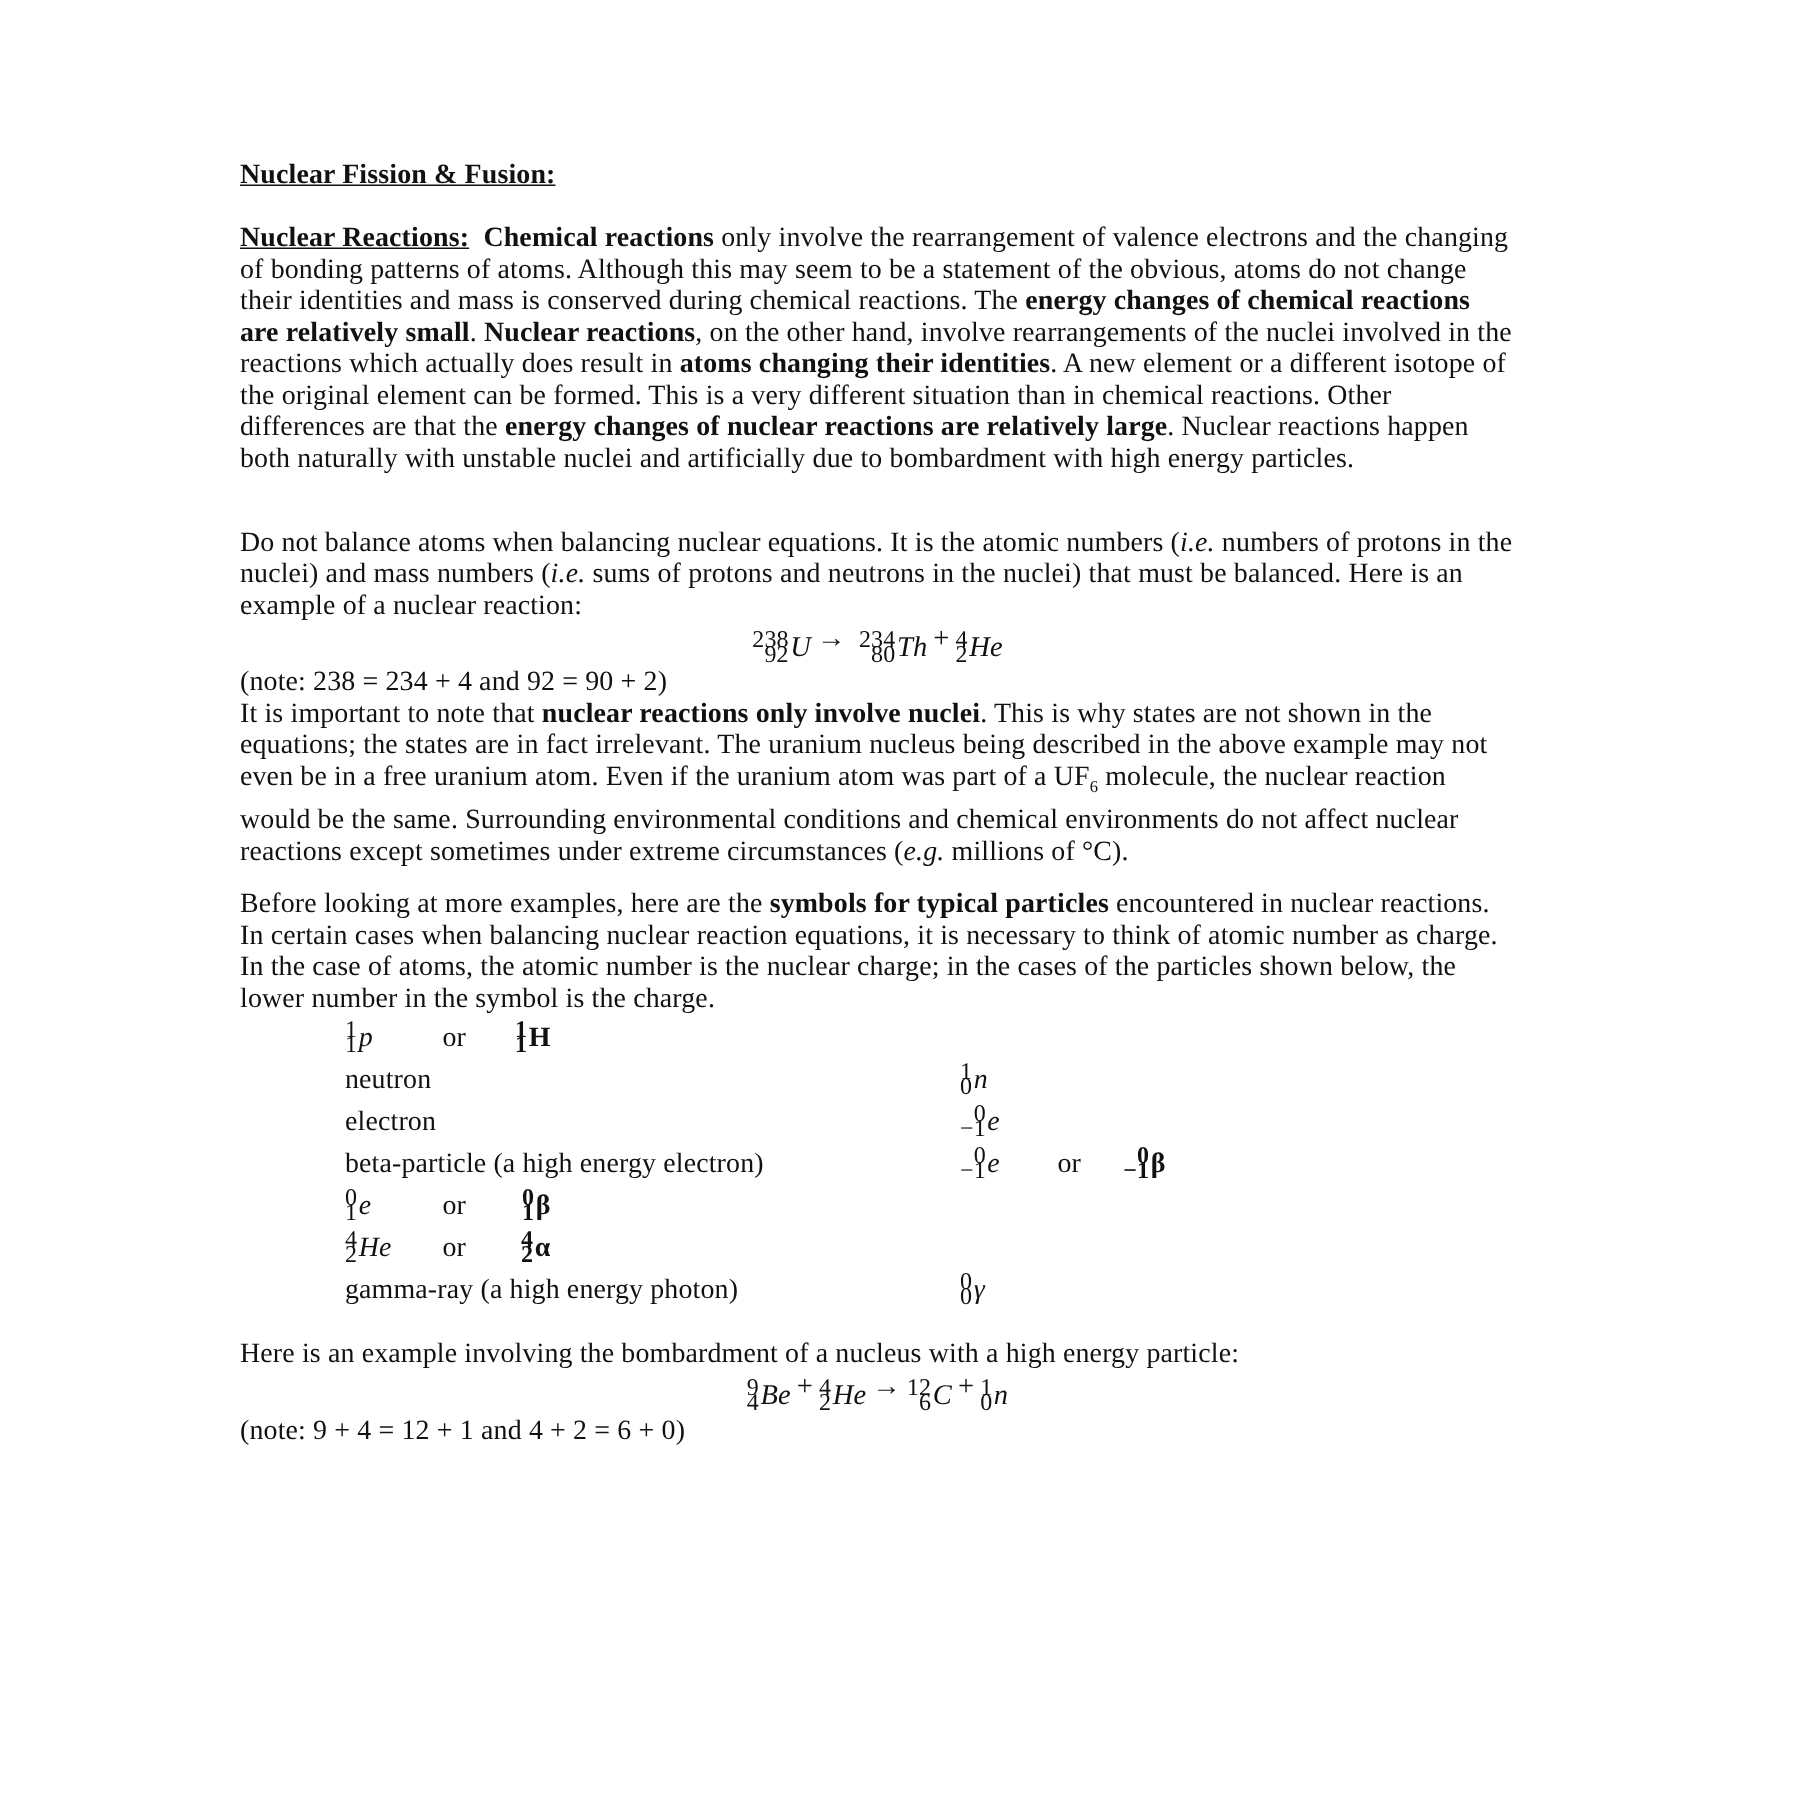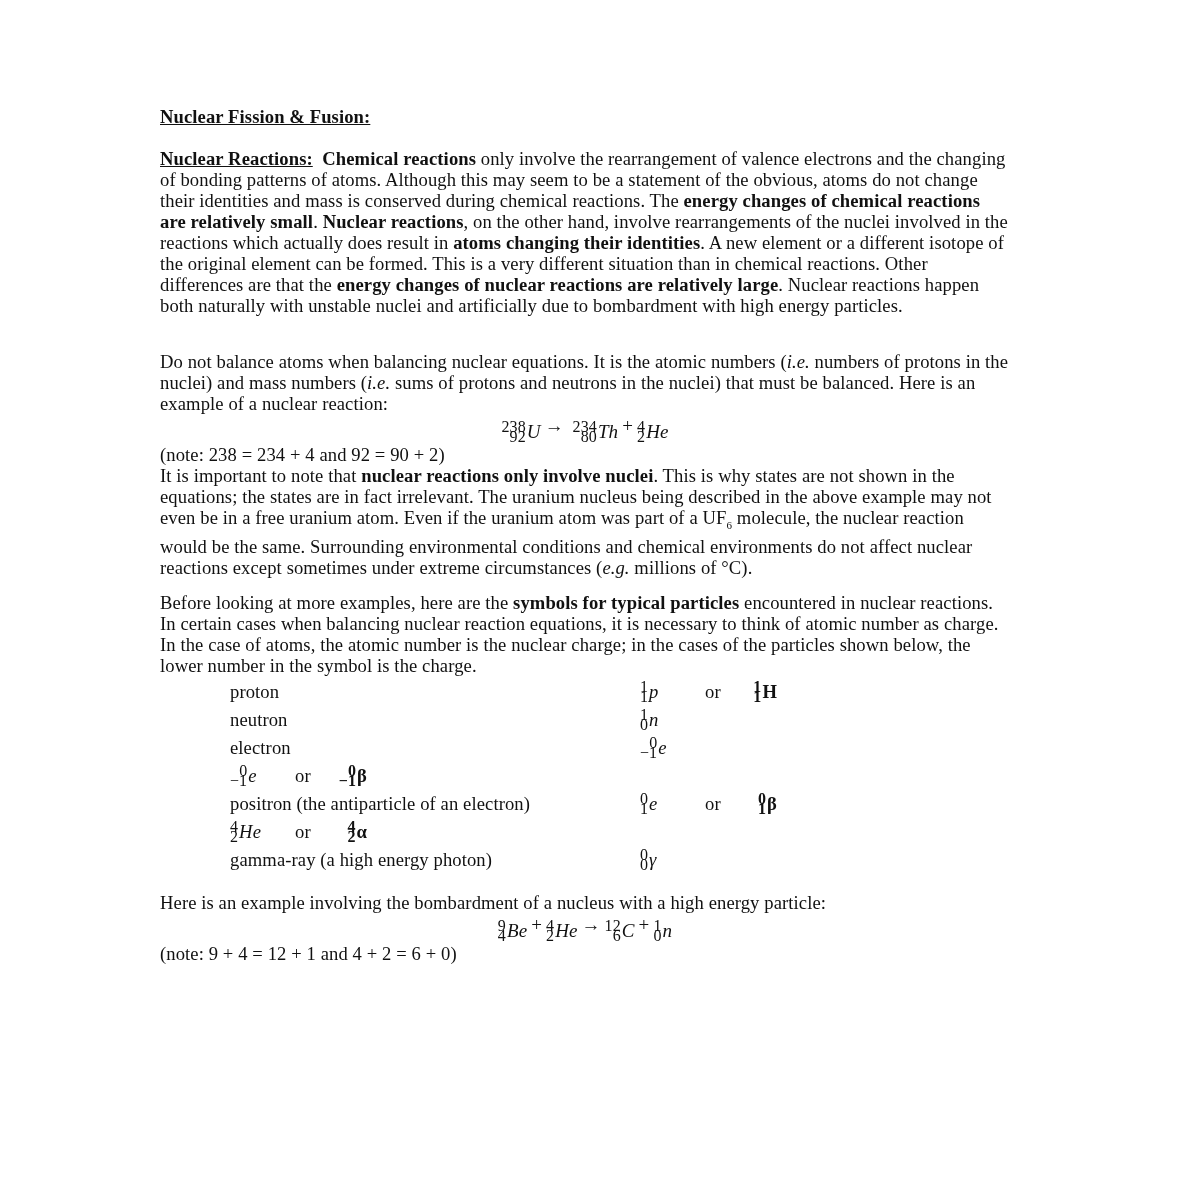--- a/index.html
+++ b/index.html
@@ -78,21 +78,20 @@
   <p class="note">(note:  238 = 234 + 4  and  92 = 90 + 2)</p>
 
   <p class="p"><span>It is important to note that </span><b>nuclear reactions only involve nuclei</b><span>.  This is why states are not shown in the equations; the states are in fact irrelevant.  The uranium nucleus being described in the above example may not even be in a free uranium atom.  Even if the uranium atom was part of a UF</span><sub style="font-size:11px;">6</sub><span> molecule, the nuclear reaction would be the same.  Surrounding environmental conditions and chemical environments do not affect nuclear reactions except sometimes under extreme circumstances (</span><i>e.g.</i><span> millions of °C).</span></p>
 
   <div class="gap-s"></div>
 
   <p class="p"><span>Before looking at more examples, here are the </span><b>symbols for typical particles</b><span> encountered in nuclear reactions.  In certain cases when balancing nuclear reaction equations, it is necessary to think of atomic number as charge.  In the case of atoms, the atomic number is the nuclear charge; in the cases of the particles shown below, the lower number in the symbol is the charge.</span></p>
 
   <div class="particles" id="particles">
       <div class="prow">
-        <span class="pname">proton</span>
         <span class="pnot">
           <span class="nums">
             <span>1</span>
             <span>1</span>
           </span>
           <span class="sym">p</span>
         </span>
         <span class="por">or</span>
         <span class="palt">
           <span class="nums">
@@ -116,38 +115,38 @@
         <span class="pname">electron</span>
         <span class="pnot">
           <span class="nums">
             <span>0</span>
             <span>−1</span>
           </span>
           <span class="sym">e</span>
         </span>
       </div>
       <div class="prow">
+        <span class="pname">beta-particle (a high energy electron)</span>
         <span class="pnot">
           <span class="nums">
             <span>0</span>
             <span>−1</span>
           </span>
           <span class="sym">e</span>
         </span>
         <span class="por">or</span>
         <span class="palt">
           <span class="nums">
             <span>0</span>
             <span>−1</span>
           </span>
           <span class="sym-bold">β</span>
         </span>
       </div>
       <div class="prow">
-        <span class="pname">positron (the antiparticle of an electron)</span>
         <span class="pnot">
           <span class="nums">
             <span>0</span>
             <span>1</span>
           </span>
           <span class="sym">e</span>
         </span>
         <span class="por">or</span>
         <span class="palt">
           <span class="nums">

